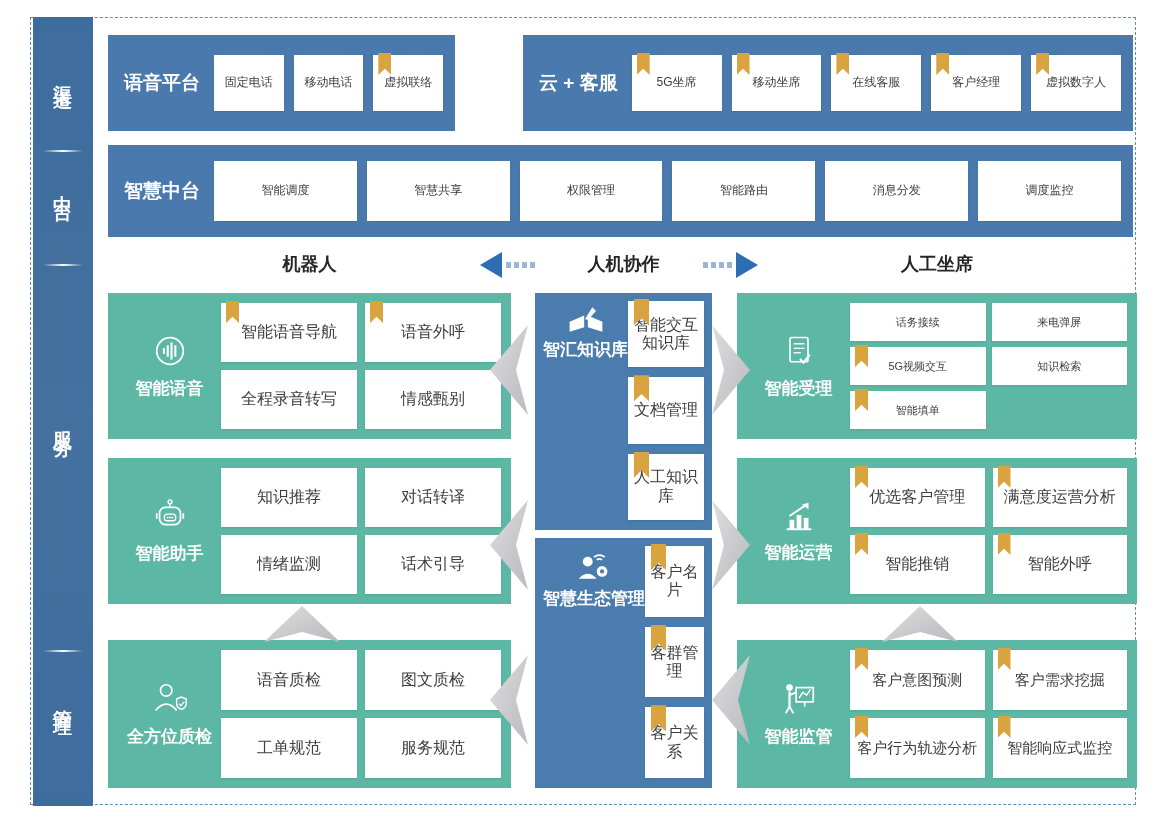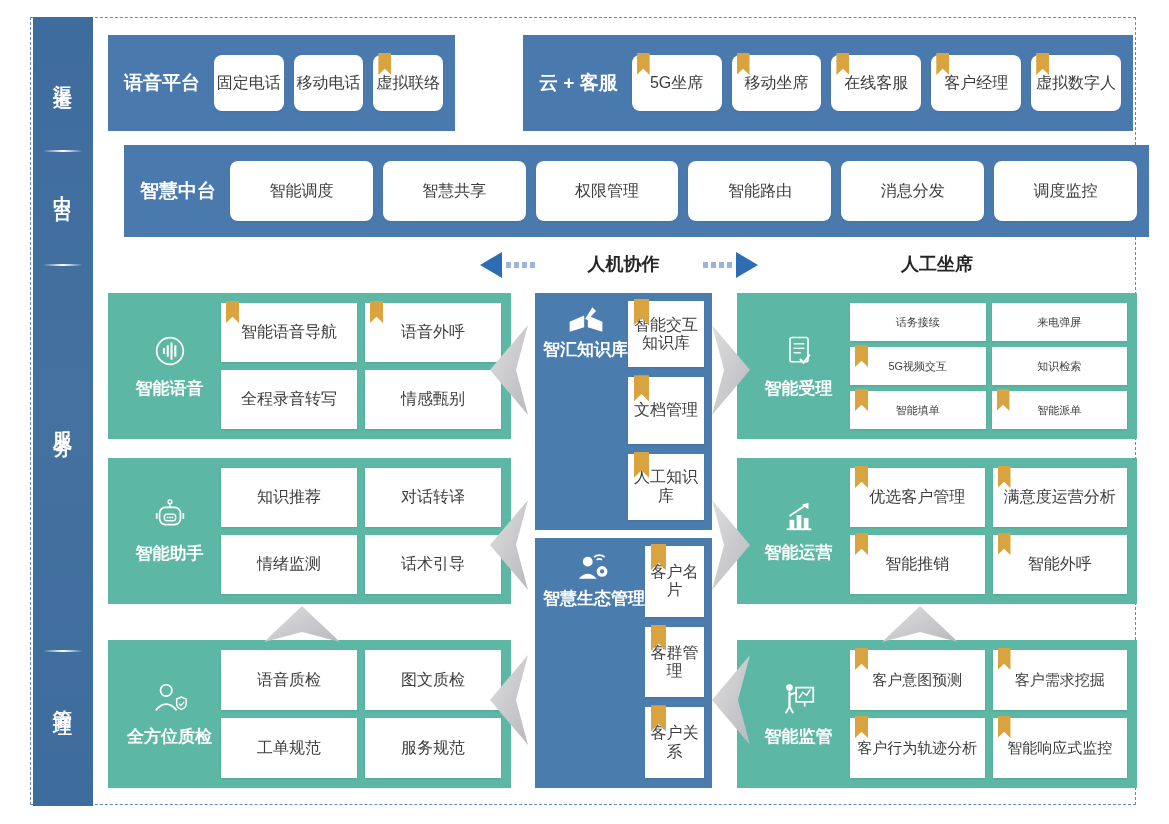--- a/index.html
+++ b/index.html
@@ -28,24 +28,24 @@
     background:linear-gradient(90deg,rgba(255,255,255,0),#fff 50%,rgba(255,255,255,0));
     border-radius:2px;
   }
   
   .band {
     position:absolute; background:#4a7aad; display:flex; align-items:center;
     box-sizing:border-box; padding:0 12px 0 16px; z-index:1;
   }
   #band-voice { left:108px; top:35px;  width:347px;  height:96px; }
   #band-cloud { left:523px; top:35px;  width:610px;  height:96px; }
-  #band-mid   { left:124px; top:145px; width:1025px; height:92px; }
+  #band-mid   { left:108px; top:145px; width:1025px; height:92px; }
   .band-title { color:#fff; font-weight:bold; font-size:19px; flex:0 0 auto; margin-right:14px; white-space:nowrap; }
   .band-chips { display:flex; flex:1; gap:10px; align-items:center; }
-  .band-chips .chip { height:56px; flex:1; font-size:16px;border-radius:8px; }
+  .band-chips .chip { height:56px; flex:1; font-size:12px; }
   #band-mid .band-chips .chip { height:60px; }
   
   .chip {
     position:relative; background:#fff; display:flex; align-items:center; justify-content:center;
     color:#3d3d3d; text-align:center; line-height:1.15; overflow:visible;
     box-shadow:0 1px 2px rgba(40,40,60,0.12);
   }
   .bm {
     position:absolute; top:-2px; left:5px; width:13px; height:22px; background:#d9a43f;
     clip-path:polygon(0 0,100% 0,100% 100%,50% 72%,0 100%);
@@ -170,20 +170,21 @@
         </div>
         <div class="chip">
           <span class="chip-label">消息分发</span>
         </div>
         <div class="chip">
           <span class="chip-label">调度监控</span>
         </div>
       </div>
   </div>
 
+  <div class="sec-head" id="sec-left">机器人</div>
   <div class="sec-head" id="sec-center">人机协作</div>
   <div class="sec-head" id="sec-right">人工坐席</div>
 
   <div class="svc green" id="blk-voice">
     <div class="svc-label">
       <span class="icon">
         <svg width="38" height="38" viewBox="0 0 40 40">
             <circle cx="20" cy="20" r="14" fill="none" stroke="#fff" stroke-width="1.8"></circle>
             <g fill="#fff">
               <rect x="12.5" y="17" width="2.2" height="6"></rect>
@@ -354,24 +355,20 @@
         <div class="chip">
           <span class="bm"></span>
           <span class="chip-label">5G视频交互</span>
         </div>
         <div class="chip">
           <span class="chip-label">知识检索</span>
         </div>
         <div class="chip">
           <span class="bm"></span>
           <span class="chip-label">智能填单</span>
-        </div>
-        <div class="chip">
-          <span class="bm"></span>
-          <span class="chip-label">智能派单</span>
         </div>
       </div>
   </div>
 
   <div class="svc green" id="blk-oper">
     <div class="svc-label">
       <span class="icon">
         <svg width="38" height="36" viewBox="0 0 40 38">
             <line x1="7" y1="33" x2="33" y2="33" stroke="#fff" stroke-width="2"></line>
             <rect x="10" y="23" width="5" height="10" fill="#fff"></rect>

